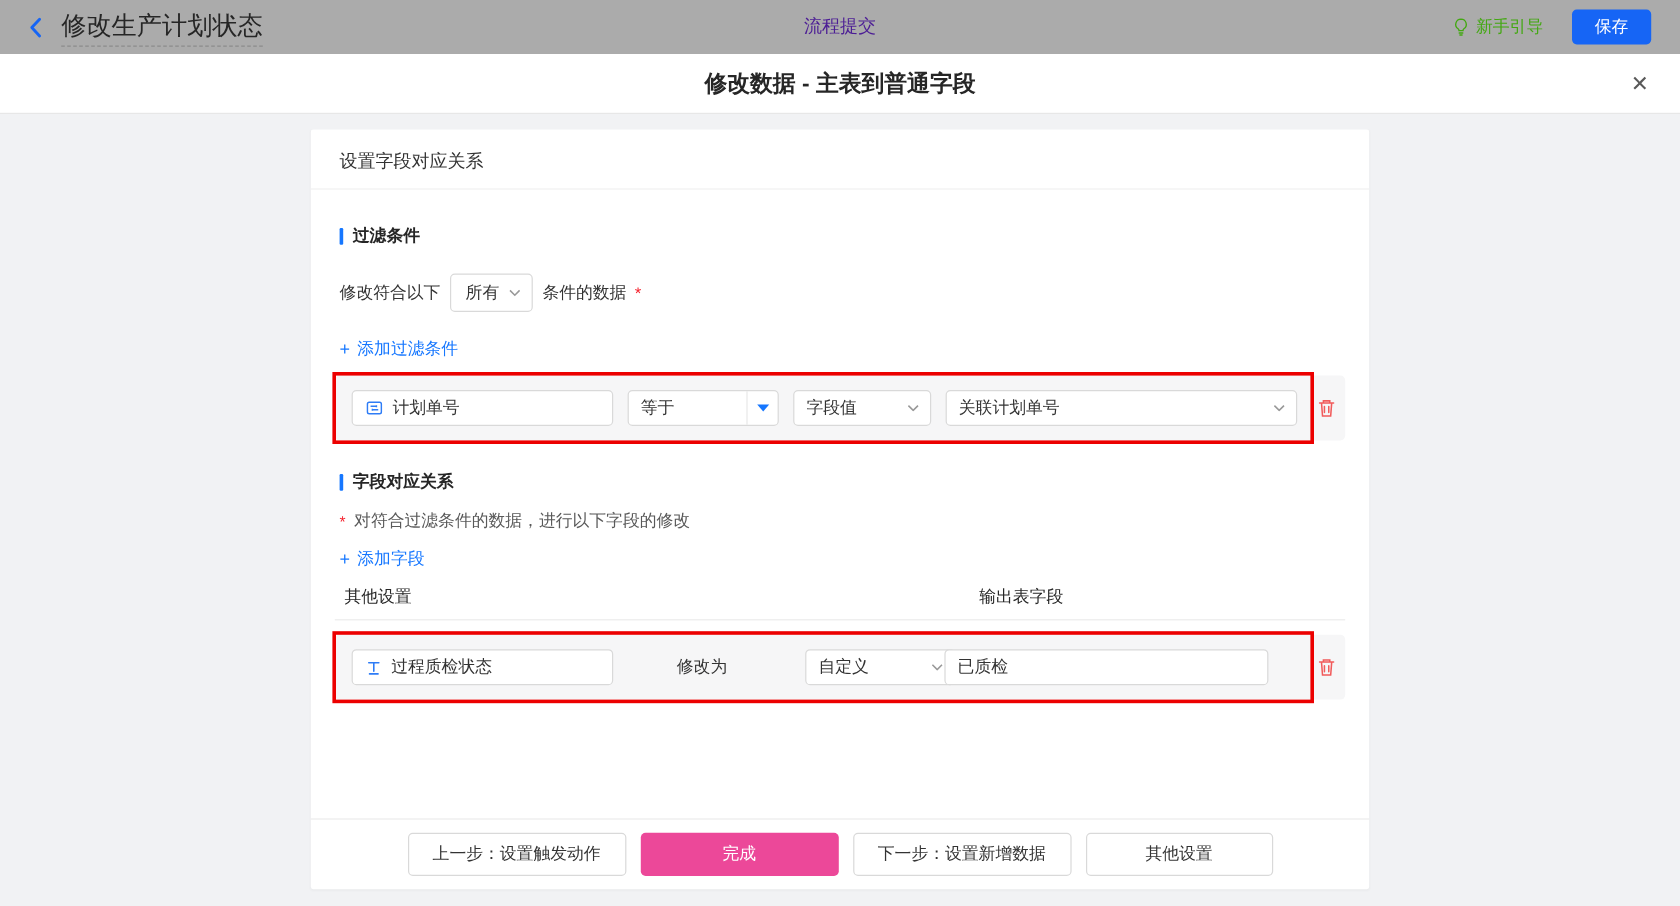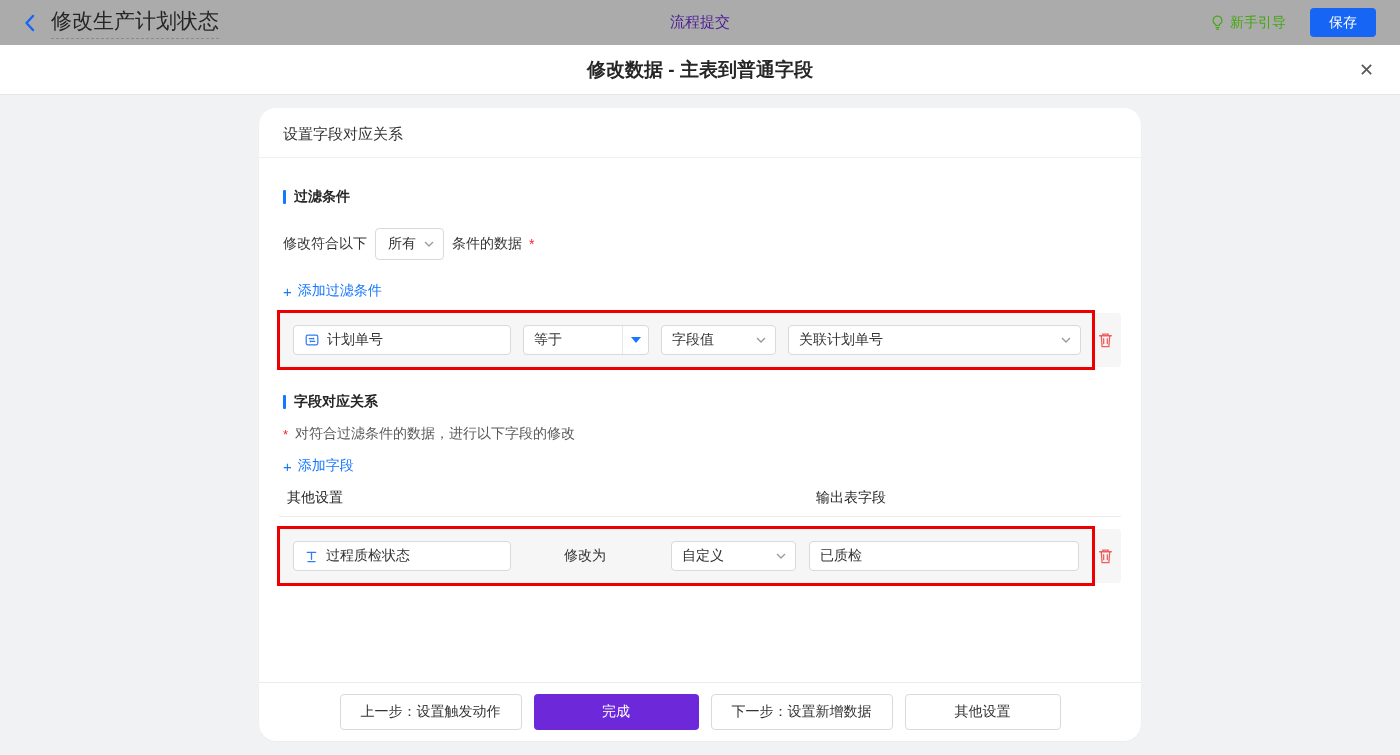--- a/index.html
+++ b/index.html
@@ -16,21 +16,21 @@
   .guide { display:flex; align-items:center; gap:5px; color:#43a812; font-size:14px; cursor:pointer; }
   .save-btn { background:#1665f5; color:#fff; border:none; border-radius:4px; height:29px; padding:0 19px; font-size:14px; cursor:pointer; }
 
   
   .modal-header { height:50px; background:#fff; border-bottom:1px solid #e7e7e7; display:flex; align-items:center; justify-content:center; position:relative; }
   .modal-title { font-size:19px; font-weight:700; color:#262626; }
   .close-btn { position:absolute; right:26px; top:50%; transform:translateY(-50%); font-size:18px; color:#595959; cursor:pointer; line-height:1; }
 
   
   .page { height:660px; }
-  .card { width:882px; height:633px; margin:13px auto 0; background:#fff; border-radius:17px; display:flex; flex-direction:column; overflow:visible; box-shadow:0 1px 2px rgba(0,0,0,.03); }
+  .card { width:882px; height:633px; margin:13px auto 0; background:#fff; border-radius:2px; display:flex; flex-direction:column; overflow:visible; box-shadow:0 1px 2px rgba(0,0,0,.03); }
   .card-header { height:50px; padding:17px 24px 0; font-size:15px; color:#333; border-bottom:1px solid #f0f0f0; }
   .card-body { flex:1; padding:0 20px; position:relative; }
   .card-footer { height:59px; border-top:1px solid #ebebeb; display:flex; align-items:center; justify-content:center; gap:12px; }
 
   .section-title { display:flex; align-items:center; gap:8px; margin:30px 4px 0; font-size:14px; font-weight:700; color:#262626; }
   .section-bar { width:3px; height:14px; background:#1677ff; border-radius:1px; }
 
   .cond-line { display:flex; align-items:center; margin:22px 4px 0; height:32px; font-size:14px; color:#333; }
   .mini-select { display:flex; align-items:center; justify-content:space-between; width:69px; height:32px; border:1px solid #d9d9d9; border-radius:4px; background:#fff; padding:0 9px 0 12px; margin:0 8px; cursor:pointer; font-size:14px; }
   .asterisk { color:#f5222d; margin-left:7px; font-size:14px; }
@@ -59,29 +59,29 @@
   
   .col-headers { position:relative; margin-top:14px; height:28px; border-bottom:1px solid #ebebeb; font-size:14px; color:#262626; }
   .col-headers span { position:absolute; top:0; }
   .col-target { left:8px; }
   .col-output { left:537px; }
 
   
   .r2-field { left:14px; width:218px; }
   .modify-label { position:absolute; left:285px; top:50%; transform:translateY(-50%); font-size:14px; color:#333; }
   .r2-vt { left:392px; width:125px; }
-  .r2-val { left:530px; width:270px; }
+  .r2-val { left:508px; width:270px; }
   .r2-val input { border:none; outline:none; font-size:14px; color:#333; width:100%; font-family:inherit; background:transparent; }
 
   .desc-line { display:flex; align-items:center; gap:7px; margin:14px 4px 0; font-size:14px; color:#595959; }
   .desc-line .req { color:#f5222d; font-size:13px; }
 
   .btn { height:36px; min-width:165px; padding:1px 20px; border-radius:4px; font-size:14px; cursor:pointer; font-family:inherit; }
   .btn-outline { background:#fff; border:1px solid #d9d9d9; color:#333; }
-  .btn-primary { background:#6d28d9; border:none; color:#fff; }
+  .btn-primary { background:#ec4899; border:none; color:#fff; }
 </style>
 </head>
 <body>
 
 <div class="topbar">
   <div class="topbar-left">
     <span class="back-btn">
       <span style="display:flex;">
         <svg width="11" height="18" viewBox="0 0 11 18" fill="none" stroke="#1665f5" stroke-width="2.4" stroke-linecap="round" stroke-linejoin="round">
             <path d="M9 2L2.5 9 9 16"></path>

